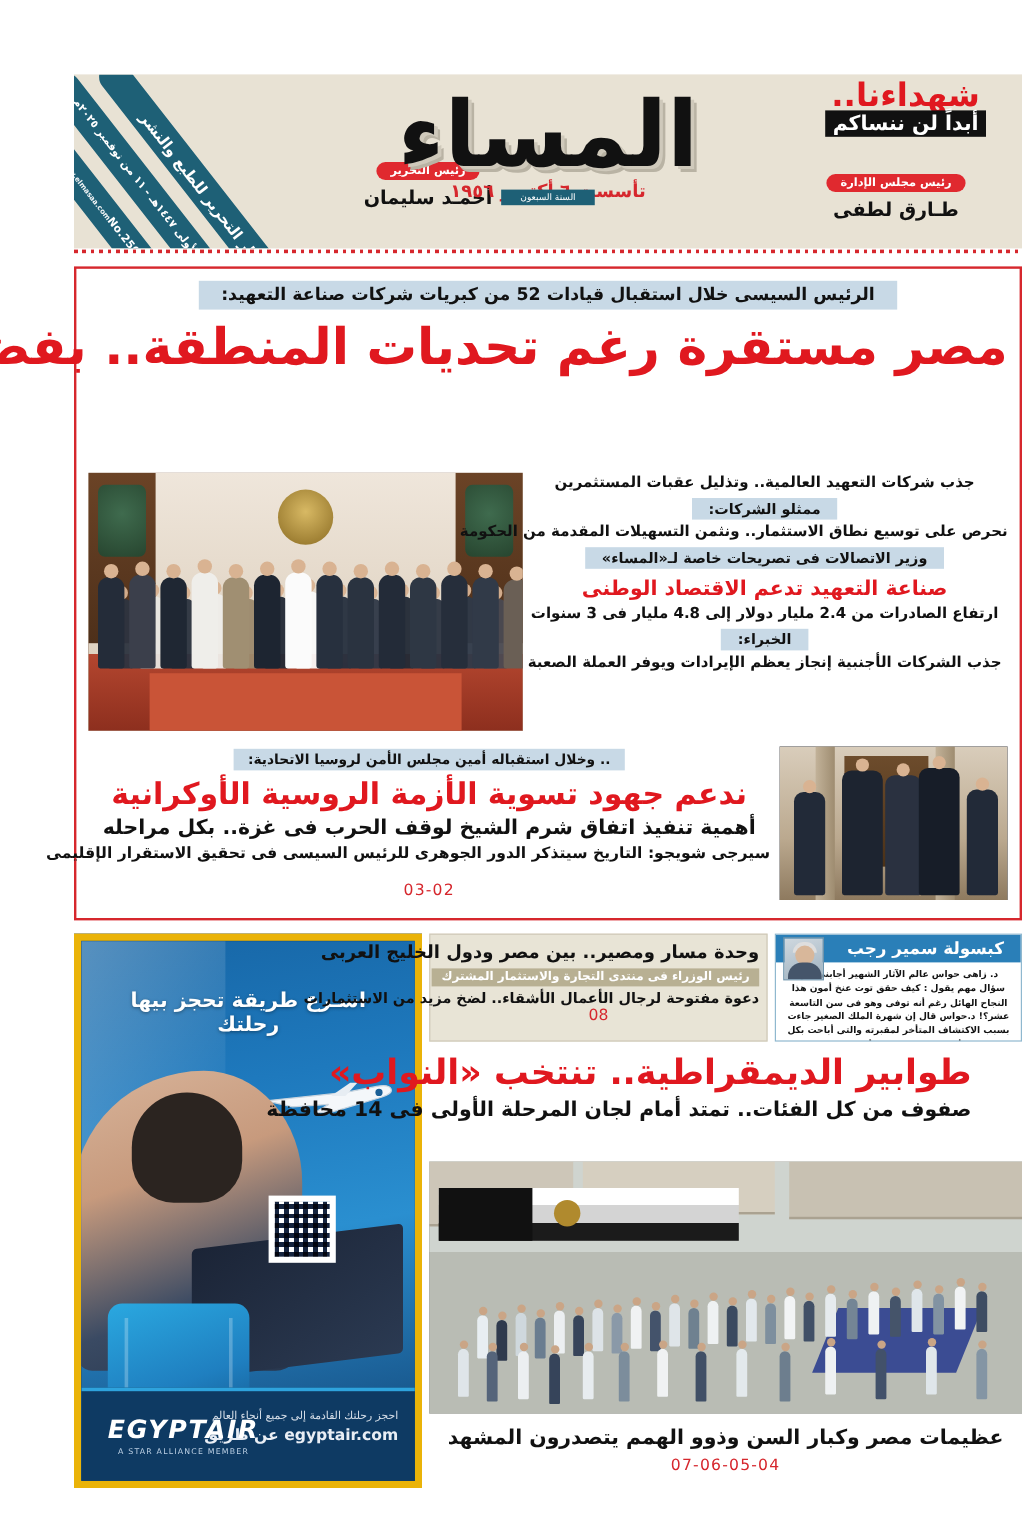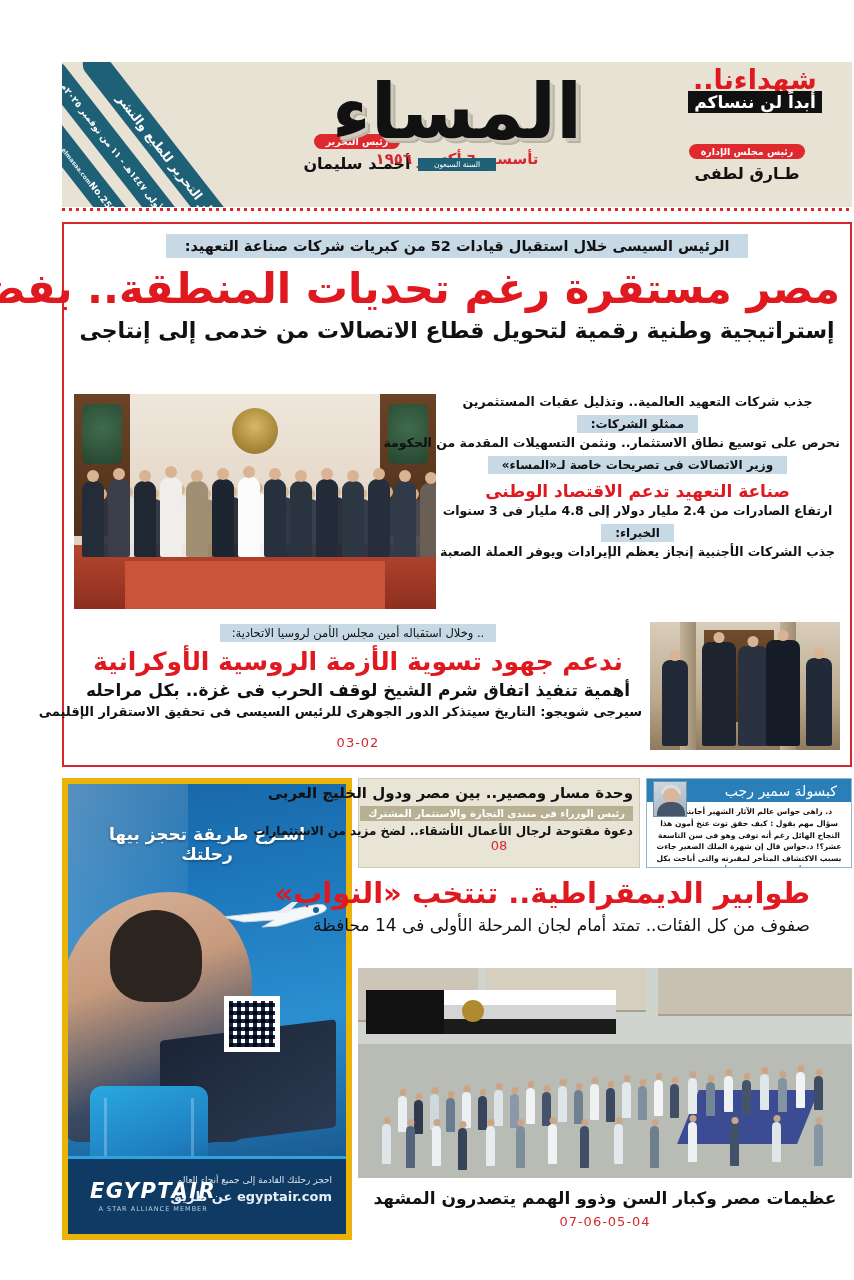--- a/index.html
+++ b/index.html
@@ -252,21 +252,21 @@
   .ss-text {
     position: absolute;
     left: 0; top: 0; right: 198px;
     text-align: center;
   }
   .ss-kicker {
     display: inline-block;
     background: #c8d9e6;
     color: #111;
     font-size: 11.5px;
-    font-weight: normal;
+    font-weight: bold;
     padding: 2px 12px;
     letter-spacing: -.2px;
     white-space: nowrap;
   }
   .ss-head {
     font-size: 25px;
     font-weight: bold;
     color: #e0181f;
     margin-top: 5px;
     letter-spacing: -.8px;
@@ -441,21 +441,21 @@
     overflow: hidden;
   }
   .capsule-bar {
     position: relative;
     background: #2a7fb8;
     height: 23px;
     display: flex; align-items: center; justify-content: flex-start;
     padding-right: 8px;
   }
   .capsule-title {
-    color: #fff; font-size: 14px; font-weight: normal;
+    color: #fff; font-size: 14px; font-weight: bold;
     letter-spacing: -.3px; padding-right: 6px; text-align: right;
   }
   .capsule-avatar {
     position: absolute;
     left: 6px; top: 2px; width: 34px; height: 36px;
     background: linear-gradient(160deg, #cfd8df, #9fb2c0);
     border: 1px solid #6e93ab;
     overflow: hidden;
   }
   .capsule-avatar .head {
@@ -482,21 +482,21 @@
   
   .elect {
     position: absolute;
     left: 358px; top: 876px; width: 452px; height: 364px; padding-left: 24px;
   }
   .elect-head {
     font-size: 29px; font-weight: bold; color: #e0181f;
     text-align: center; letter-spacing: -1px; white-space: nowrap;
   }
   .elect-sub {
-    font-size: 17px; font-weight: normal; color: #111;
+    font-size: 17px; font-weight: bold; color: #111;
     text-align: left; margin-top: 5px;
     letter-spacing: -.5px; white-space: nowrap;
   }
   .elect-photo {
     position: absolute;
     left: 0; top: 92px; width: 494px; height: 210px;
     overflow: hidden;
     background: #8c8d86;
   }
   .elect-caption {
@@ -589,21 +589,20 @@
       <div class="martyr-bottom">أبداً لن ننساكم</div>
     </div>
   </div>
 
   <div class="dotted-rule"></div>
 
   <div class="lead-box">
 
     <div class="kicker">الرئيس السيسى خلال استقبال قيادات 52 من كبريات شركات صناعة التعهيد:</div>
     <div class="lead-headline">مصر مستقرة رغم تحديات المنطقة.. بفضل وعى وإدراك الشعب</div>
-    <div class="lead-sub">إستراتيجية وطنية رقمية لتحويل قطاع الاتصالات من خدمى إلى إنتاجى</div>
 
     <div class="lead-body">
 
       <div class="lead-photo">
         <div class="scene">
           <div class="palace-wall"></div>
           <div class="palace-door-l"></div>
             <div class="palace-orn-l"></div>
           <div class="palace-door-r"></div>
             <div class="palace-orn-r"></div>

